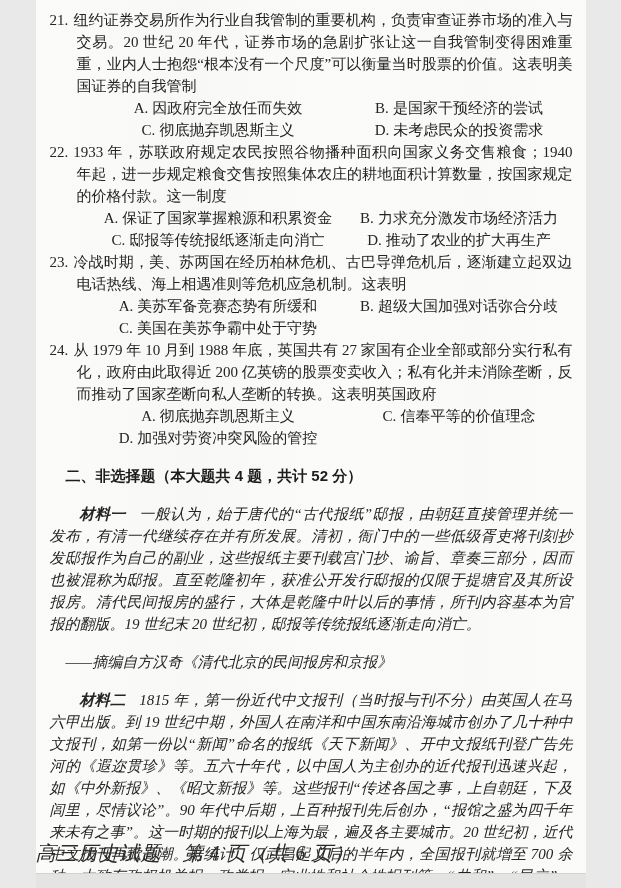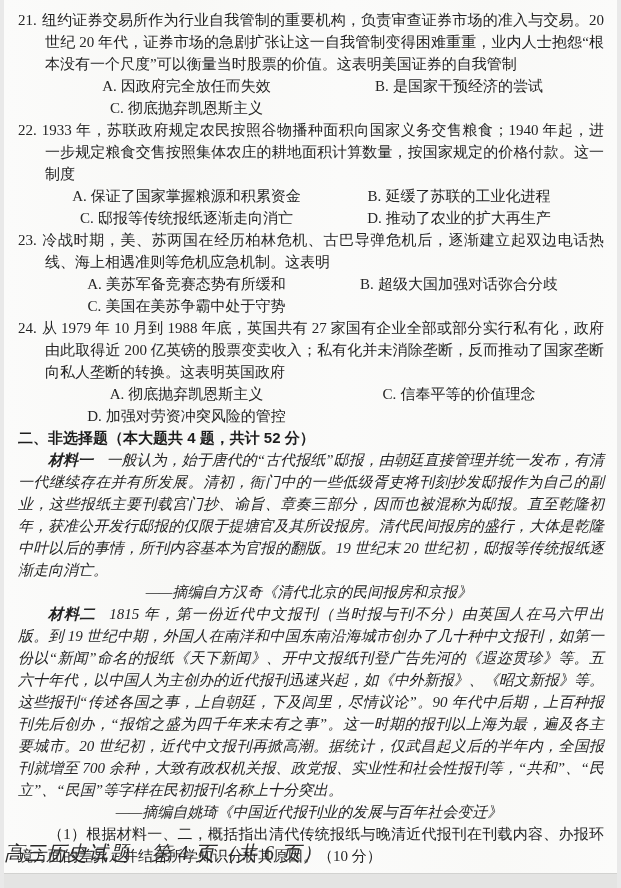--- a/index.html
+++ b/index.html
@@ -1,18 +1,18 @@
 <!DOCTYPE html>
 <html lang="zh"><head>
 <meta charset="utf-8">
 <style>
   html,body{margin:0;padding:0;background:#e9e9e9;}
   .page{
     position:relative;
-    width:613px;height:888px;
+    width:550px;height:888px;
     margin:0 auto;
     background:linear-gradient(90deg,#fbfbfa 0%,#f8f8f6 28%,#fbfbfa 55%,#f9f9f7 80%,#fbfbfa 100%);
     overflow:hidden;
     font-family:"Liberation Serif","DejaVu Serif",serif;
     color:#242424;
     -webkit-font-smoothing:antialiased;
   }
   .content{
     padding:9px 13px 0 14px;
     font-size:15px;
@@ -26,43 +26,43 @@
   }
   .qnum{margin-right:5px;}
   .options{
     display:grid;
     grid-template-columns:255px 1fr;
     padding-left:41px;
   }
   .option{white-space:nowrap;text-align:center;}
   .olabel{margin-right:4px;}
   .section-heading{
-    margin:0;
+    margin:16px;
     font-family:"Liberation Sans","DejaVu Sans",sans-serif;
     font-size:15px;
     font-weight:700;
     line-height:22px;
     color:#1d1d1d;
   }
   .q25-intro{line-height:22px;}
   .material{
     margin:0;
     text-align:justify;
     text-indent:2em;
     font-style:italic;
     line-height:22px;
   }
   .mat-label{
     font-weight:700;
     margin-right:0.9em;
     margin-top:44px;
   }
   .source{
-    margin:0;
-    text-align:center;
+    margin:16px;
+    text-align:left;
     font-style:italic;
     padding-right:4px;
     line-height:22px;
   }
   .subq{
     margin:0;
     text-align:justify;
     text-indent:2em;
     line-height:22px;
   }
@@ -89,28 +89,29 @@
 
 <div class="page">
   <main class="content">
 
     <section class="question">
       <div class="stem"><span class="qnum">21.</span><span>纽约证券交易所作为行业自我管制的重要机构，负责审查证券市场的准入与交易。20 世纪 20 年代，证券市场的急剧扩张让这一自我管制变得困难重重，业内人士抱怨“根本没有一个尺度”可以衡量当时股票的价值。这表明美国证券的自我管制</span></div>
       <div class="options">
         <div class="option"><span class="olabel">A.</span><span>因政府完全放任而失效</span></div>
         <div class="option"><span class="olabel">B.</span><span>是国家干预经济的尝试</span></div>
         <div class="option"><span class="olabel">C.</span><span>彻底抛弃凯恩斯主义</span></div>
+        <div class="option"><span class="olabel">D.</span><span>未考虑民众的投资需求</span></div>
       </div>
     </section>
 
     <section class="question">
       <div class="stem"><span class="qnum">22.</span><span>1933 年，苏联政府规定农民按照谷物播种面积向国家义务交售粮食；1940 年起，进一步规定粮食交售按照集体农庄的耕地面积计算数量，按国家规定的价格付款。这一制度</span></div>
       <div class="options">
         <div class="option"><span class="olabel">A.</span><span>保证了国家掌握粮源和积累资金</span></div>
-        <div class="option"><span class="olabel">B.</span><span>延缓了苏联的工业化进程</span></div>
+        <div class="option"><span class="olabel">B.</span><span>力求充分激发市场经济活力</span></div>
         <div class="option"><span class="olabel">C.</span><span>邸报等传统报纸逐渐走向消亡</span></div>
         <div class="option"><span class="olabel">D.</span><span>推动了农业的扩大再生产</span></div>
       </div>
     </section>
 
     <section class="question">
       <div class="stem"><span class="qnum">23.</span><span>冷战时期，美、苏两国在经历柏林危机、古巴导弹危机后，逐渐建立起双边电话热线、海上相遇准则等危机应急机制。这表明</span></div>
       <div class="options">
         <div class="option"><span class="olabel">A.</span><span>美苏军备竞赛态势有所缓和</span></div>
         <div class="option"><span class="olabel">B.</span><span>超级大国加强对话弥合分歧</span></div>

